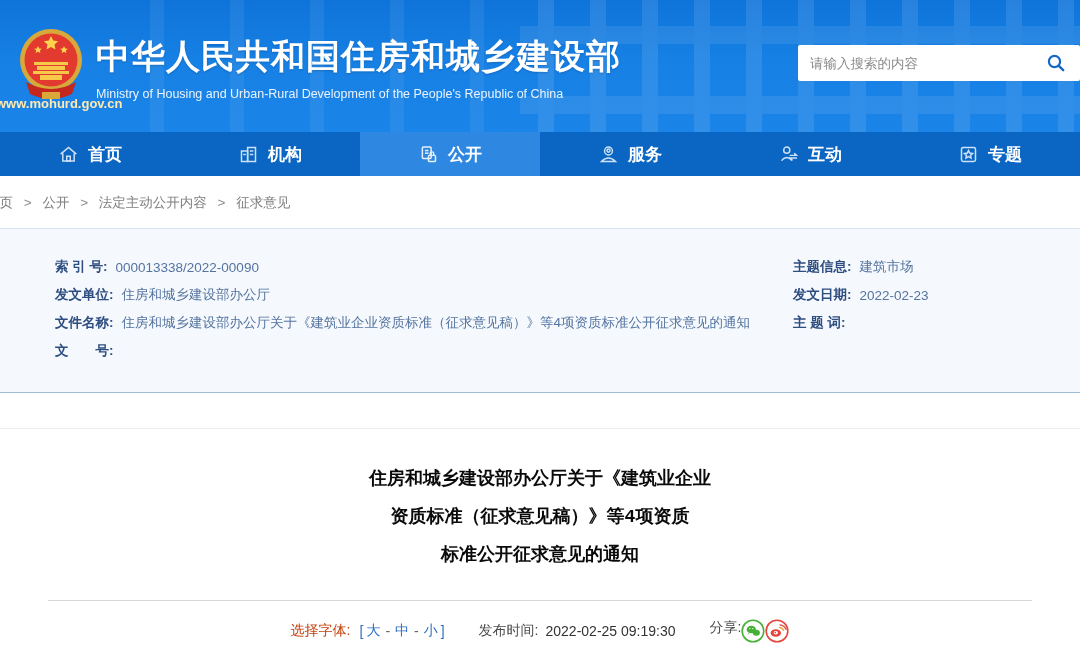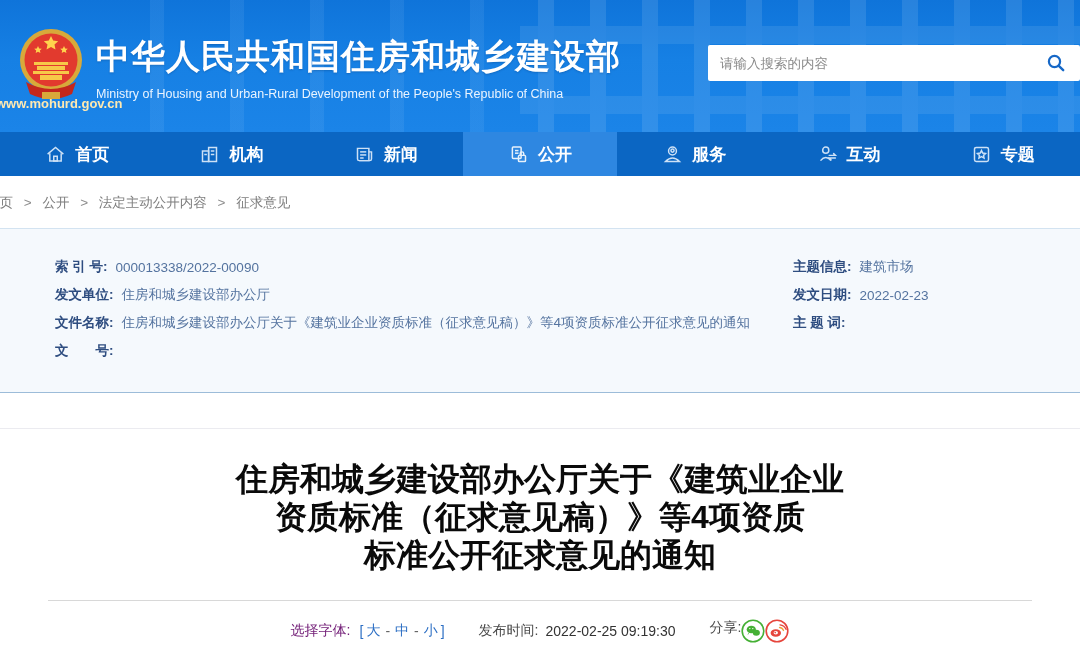--- a/index.html
+++ b/index.html
@@ -23,21 +23,21 @@
     background:repeating-linear-gradient(90deg, transparent 0 30px, #cfe4f8 30px 44px, transparent 44px 80px);
   }
   .logo-area{ position:absolute; left:18px; top:24px; display:flex; align-items:flex-start; }
   .emblem{ width:66px; height:80px; flex:0 0 auto; }
   .title-block{ margin-left:12px; padding-top:10px; }
   .site-title{ color:#fff; font-size:34px; font-weight:bold; letter-spacing:1px;
                text-shadow:0 1px 2px rgba(0,40,90,.25); white-space:nowrap; }
   .site-subtitle{ color:#eaf4ff; font-size:12.5px; margin-top:7px; white-space:nowrap; }
   .site-url{ position:absolute; left:-4px; top:96px; color:#ffe9b0; font-size:13px; font-weight:bold; }
   .search-box{
-    position:absolute; right:0; top:45px; width:372px; height:36px; background:#fff;
+    position:absolute; right:0; top:45px; width:282px; height:36px; background:#fff;
     border-radius:2px; display:flex; align-items:center; padding:0 12px;
   }
   .search-box input{
     border:none; outline:none; flex:1; font-size:13.5px; color:#333;
     font-family:"Liberation Sans","DejaVu Sans",sans-serif;
   }
   .search-box input::placeholder{ color:#8a8a8a; }
   .search-btn{ background:none; border:none; cursor:pointer; width:24px; height:24px;
                display:flex; align-items:center; justify-content:center; }
 
@@ -63,29 +63,29 @@
   .meta-col{ position:absolute; top:24px; }
   .meta-col.left{ left:55px; width:670px; }
   .meta-col.right{ left:793px; width:300px; }
   .meta-row{ display:flex; height:28px; align-items:center; font-size:13.5px; white-space:nowrap; }
   .meta-label{ color:#2e4d80; font-weight:bold; margin-right:8px; }
   .meta-value{ color:#54739f; }
 
   
   .white-gap{ height:36px; background:#fff; border-bottom:1px solid #ebebf0; }
   .article{ background:#fff; }
-  .article-title{ padding-top:31px; text-align:center; font-size:32px; font-weight:bold;
-                  color:#0a0a0a; line-height:38px; font-family:Liberation Sans, sans-serif; }
+  .article-title{ padding-top:31px; text-align:center; font-size:18px; font-weight:bold;
+                  color:#0a0a0a; line-height:38px; font-family:Liberation Mono, monospace; }
   .content-divider{ margin:26px 48px 0 48px; border-bottom:1px solid #d8d8d8; }
 
   
   .footer-bar{ height:60px; display:flex; align-items:center; justify-content:center;
                gap:34px; font-size:14px; color:#4a4a4a; }
   .font-select{ display:flex; align-items:center; gap:3px; }
-  .font-select .lbl{ margin-right:6px; color:#701a75; }
+  .font-select .lbl{ margin-right:6px; color:#c2410c; }
   .blue-link{ color:#2d6fc4; cursor:pointer; text-decoration:none; }
   .dash{ color:#666; margin:0 2px; }
   .pub-time{ display:flex; align-items:center; gap:7px; }
   .pub-time .time{ color:#333; }
   .share{ display:flex; align-items:flex-start; gap:0; }
   .share-icon{ width:24px; height:24px; cursor:pointer; display:block; }
 </style>
 </head>
 <body>
 
@@ -136,30 +136,20 @@
   </div>
   <div class="nav-item">
     <svg class="nav-icon" viewBox="0 0 24 24" fill="none" stroke="#cde1f6" stroke-width="1.7">
       <rect x="4" y="8" width="7" height="12"></rect>
         <rect x="11" y="4" width="9" height="16"></rect>
       <line x1="13.5" y1="8" x2="17.5" y2="8"></line>
         <line x1="13.5" y1="12" x2="17.5" y2="12"></line>
         <line x1="6" y1="12" x2="9" y2="12"></line>
     </svg>
     <span>机构</span>
-  </div>
-  <div class="nav-item">
-    <svg class="nav-icon" viewBox="0 0 24 24" fill="none" stroke="#cde1f6" stroke-width="1.7">
-      <path d="M4 5 H17 V19 H6 a2 2 0 0 1 -2 -2 Z"></path>
-        <path d="M17 9 h3 v8 a2 2 0 0 1 -2 2 h-12"></path>
-      <line x1="7" y1="9" x2="14" y2="9"></line>
-        <line x1="7" y1="12.5" x2="14" y2="12.5"></line>
-        <line x1="7" y1="16" x2="11" y2="16"></line>
-    </svg>
-    <span>新闻</span>
   </div>
   <div class="nav-item active">
     <svg class="nav-icon" viewBox="0 0 24 24" fill="none" stroke="#e7f1fb" stroke-width="1.7">
       <rect x="5" y="3.5" width="10" height="13" rx="1"></rect>
         <line x1="8" y1="7.5" x2="12" y2="7.5"></line>
         <line x1="8" y1="10.5" x2="12" y2="10.5"></line>
       <rect x="12" y="13" width="8" height="7" rx="1"></rect>
         <path d="M14 13 v-2 a2 2 0 0 1 4 0 v2"></path>
     </svg>
     <span>公开</span>

